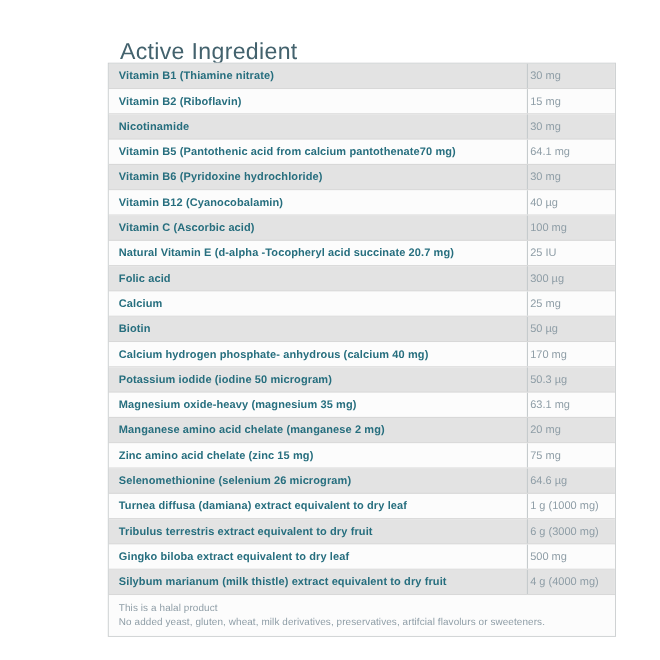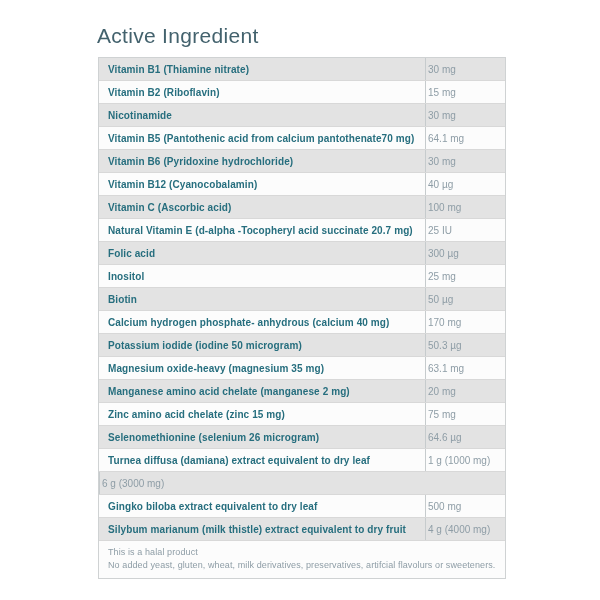--- a/index.html
+++ b/index.html
@@ -7,31 +7,31 @@
     width: 600px; height: 600px;
     background: #ffffff;
     font-family: "Liberation Sans", sans-serif;
     -webkit-font-smoothing: antialiased;
   }
   .page { position: relative; width: 600px; height: 600px; overflow: hidden; }
 
   .title {
     position: absolute;
     left: 97px; top: 24px;
-    margin: 0;
+    margin: 12px;
     font-size: 21px;
     font-weight: 400;
     letter-spacing: 0.3px;
     color: var(--title-color, #43626d);
   }
 
   .ing-table {
     position: absolute;
     left: 98px; top: 57px;
-    width: 408px;
+    width: 462px;
     box-sizing: border-box;
     border: 1px solid var(--outer-border, #cfd2d3);
     background: var(--row-white, #fcfcfc);
   }
 
   .row {
     display: flex;
     align-items: stretch;
     height: 23px;
     box-sizing: border-box;
@@ -124,21 +124,21 @@
     <div class="cell name">Natural Vitamin E (d-alpha -Tocopheryl acid succinate 20.7 mg)</div>
     <div class="cell value">25 IU</div>
   </div>
 
   <div class="row gray">
     <div class="cell name">Folic acid</div>
     <div class="cell value">300 µg</div>
   </div>
 
   <div class="row white">
-    <div class="cell name">Inositol</div>
+    <div class="cell name">Calcium</div>
     <div class="cell value">25 mg</div>
   </div>
 
   <div class="row gray">
     <div class="cell name">Biotin</div>
     <div class="cell value">50 µg</div>
   </div>
 
   <div class="row white">
     <div class="cell name">Calcium hydrogen phosphate- anhydrous (calcium 40 mg)</div>
@@ -169,20 +169,21 @@
     <div class="cell name">Selenomethionine (selenium 26 microgram)</div>
     <div class="cell value">64.6 µg</div>
   </div>
 
   <div class="row white">
     <div class="cell name">Turnea diffusa (damiana) extract equivalent to dry leaf</div>
     <div class="cell value">1 g (1000 mg)</div>
   </div>
 
   <div class="row gray">
+    <div class="cell name">Tribulus terrestris extract equivalent to dry fruit</div>
     <div class="cell value">6 g (3000 mg)</div>
   </div>
 
   <div class="row white">
     <div class="cell name">Gingko biloba extract equivalent to dry leaf</div>
     <div class="cell value">500 mg</div>
   </div>
 
   <div class="row gray">
     <div class="cell name">Silybum marianum (milk thistle) extract equivalent to dry fruit</div>

